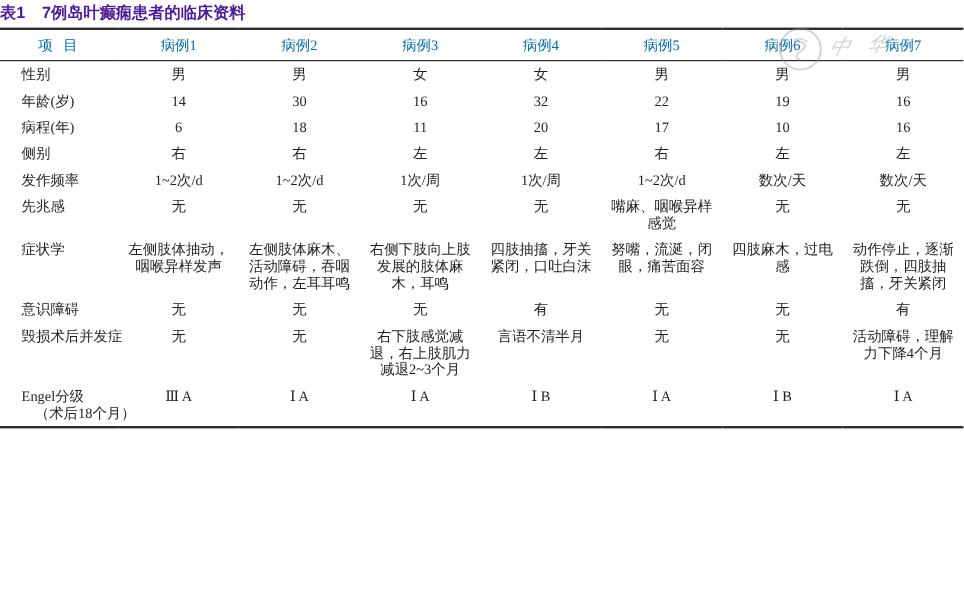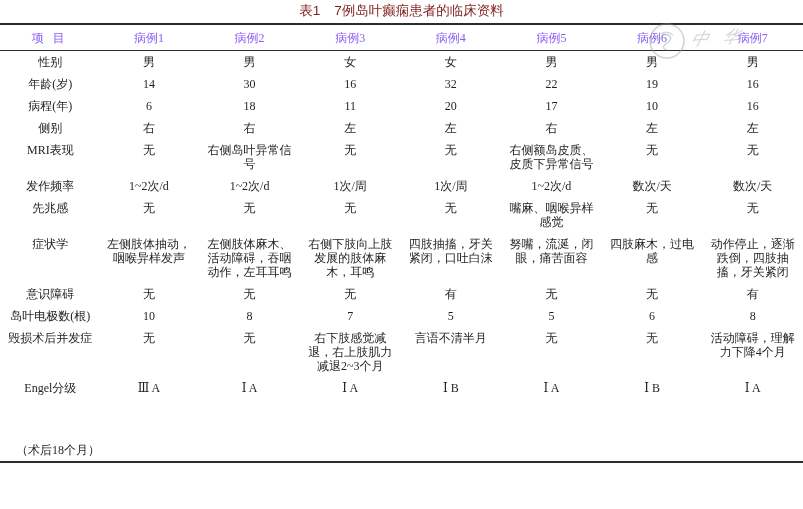--- a/index.html
+++ b/index.html
@@ -3,45 +3,45 @@
 <meta charset="utf-8">
 <style>
   html,body{margin:0;padding:0;background:#ffffff;}
   body{width:803px;height:509px;overflow:hidden;}
   .page{
     position:relative;width:803px;height:509px;background:#fff;
     font-family:"Liberation Serif","DejaVu Serif",serif;
     color:#1f1f1f;
   }
   .title{
-    position:absolute;top:2px;left:0;width:803px;text-align:center;
+    position:absolute;top:2px;left:0;width:803px;
     font-family:"Liberation Sans","DejaVu Sans",sans-serif;
-    font-weight:400;font-size:13.5px;color:#7f1d1d;
+    font-weight:700;font-size:13.5px;color:#4c1d95;
   }
   .title-tag{margin-right:14px;}
   table.clin{
     position:absolute;top:23px;left:0;width:803px;
     border-collapse:collapse;table-layout:fixed;
     border-top:2px solid #2c2c2c;border-bottom:2px solid #2c2c2c;
     font-size:12px;line-height:14px;
   }
   col.c-label{width:98px;}
   col.c-case{width:100px;}
   thead th{
-    font-weight:400;font-size:12px;color:#8b5cf6;
+    font-weight:400;font-size:12px;color:#0369a1;
     padding:6px 2px 5px;border-bottom:1.2px solid #2c2c2c;
     text-align:center;vertical-align:middle;
   }
   thead th.label-head{letter-spacing:9px;padding-left:9px;}
   tbody td{
     padding:4px 3px 4px;vertical-align:top;text-align:center;
     color:#1f1f1f;word-break:break-all;
   }
-  tbody td.label{text-align:center;padding-left:5px;word-break:keep-all;}
-  .label2{padding-left:11px;margin-top:48px;}
+  tbody td.label{text-align:left;padding-left:18px;word-break:keep-all;}
+  .label2{padding-left:11px;}
   .wm{
     position:absolute;top:20px;left:648px;width:150px;height:40px;
     opacity:.42;color:#8e99a3;pointer-events:none;
   }
   .wm svg{position:absolute;left:0;top:2px;}
   .wm-text{
     position:absolute;left:44px;top:6px;
     font-style:italic;font-size:17px;letter-spacing:14px;
     transform:skewX(-18deg) rotate(-4deg);
     font-family:"Liberation Serif","DejaVu Serif",serif;
@@ -124,32 +124,20 @@
           <td>右</td>
           <td>右</td>
           <td>左</td>
           <td>左</td>
           <td>右</td>
           <td>左</td>
           <td>左</td>
         </tr>
         <tr>
           <td class="label">
-            <div>MRI表现</div>
-          </td>
-          <td>无</td>
-          <td>右侧岛叶异常信号</td>
-          <td>无</td>
-          <td>无</td>
-          <td>右侧额岛皮质、皮质下异常信号</td>
-          <td>无</td>
-          <td>无</td>
-        </tr>
-        <tr>
-          <td class="label">
             <div>发作频率</div>
           </td>
           <td>1~2次/d</td>
           <td>1~2次/d</td>
           <td>1次/周</td>
           <td>1次/周</td>
           <td>1~2次/d</td>
           <td>数次/天</td>
           <td>数次/天</td>
         </tr>
@@ -181,32 +169,20 @@
           <td class="label">
             <div>意识障碍</div>
           </td>
           <td>无</td>
           <td>无</td>
           <td>无</td>
           <td>有</td>
           <td>无</td>
           <td>无</td>
           <td>有</td>
-        </tr>
-        <tr>
-          <td class="label">
-            <div>岛叶电极数(根)</div>
-          </td>
-          <td>10</td>
-          <td>8</td>
-          <td>7</td>
-          <td>5</td>
-          <td>5</td>
-          <td>6</td>
-          <td>8</td>
         </tr>
         <tr>
           <td class="label">
             <div>毁损术后并发症</div>
           </td>
           <td>无</td>
           <td>无</td>
           <td>右下肢感觉减退，右上肢肌力减退2~3个月</td>
           <td>言语不清半月</td>
           <td>无</td>

